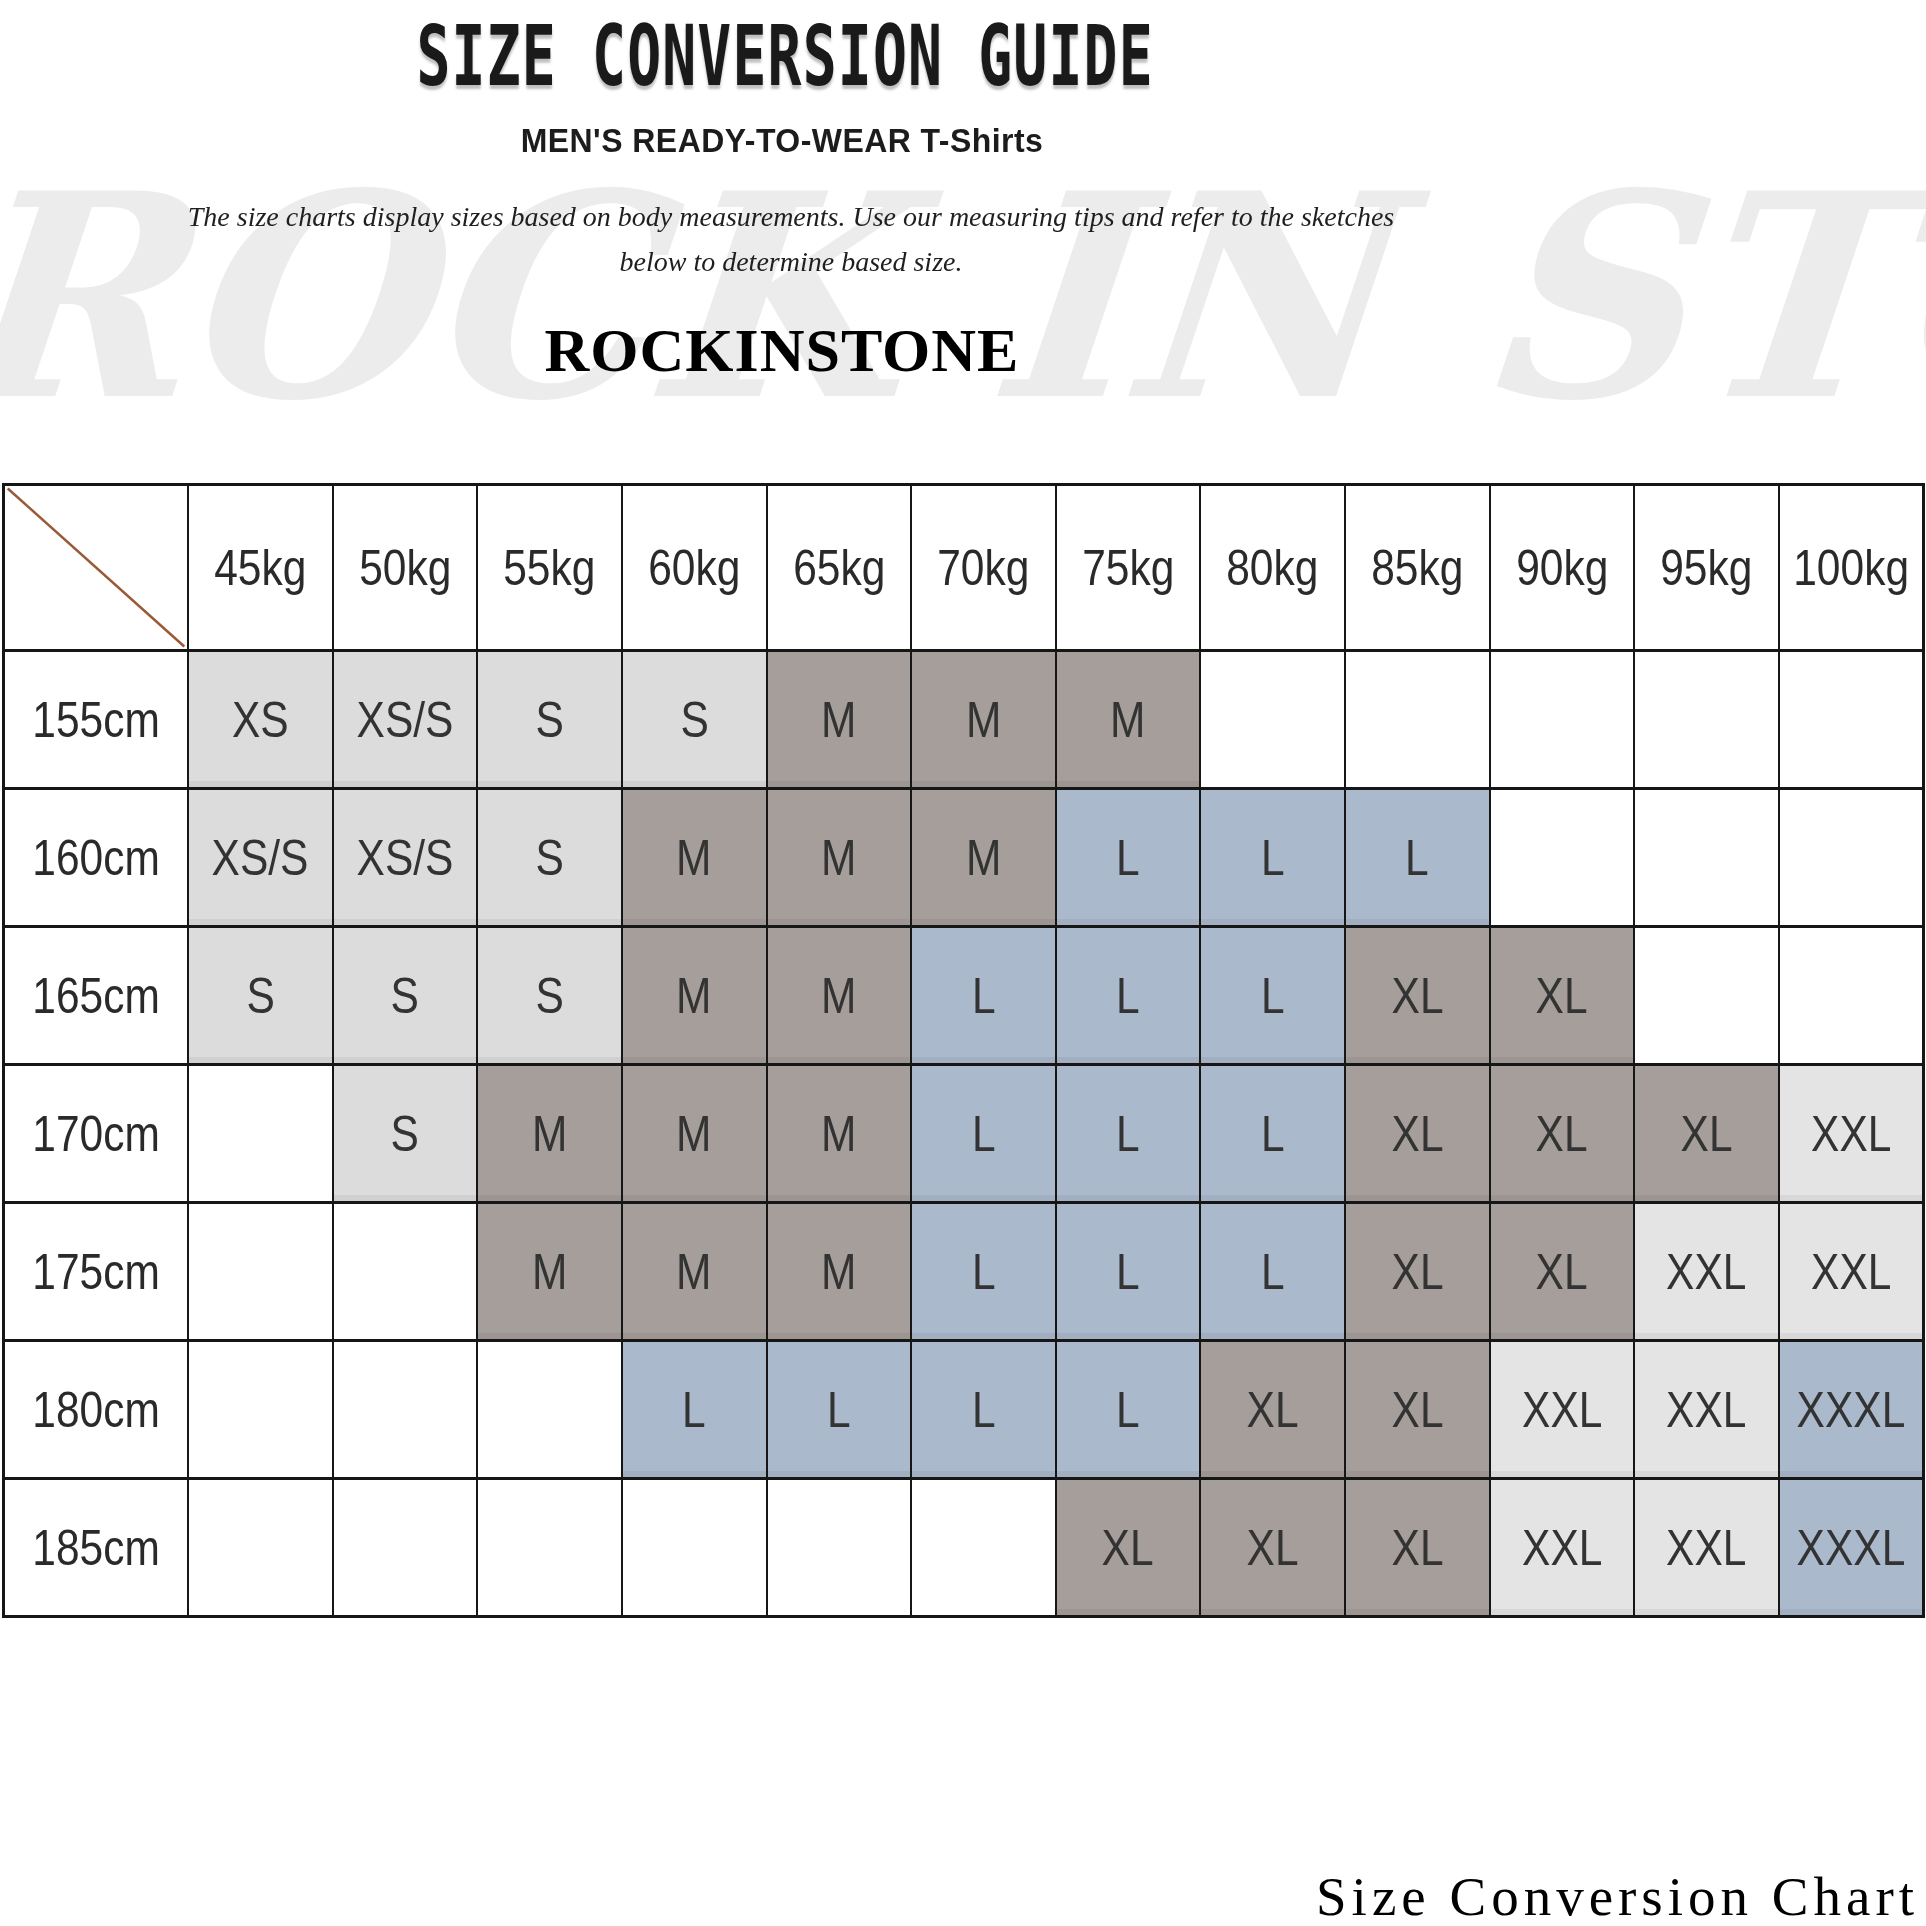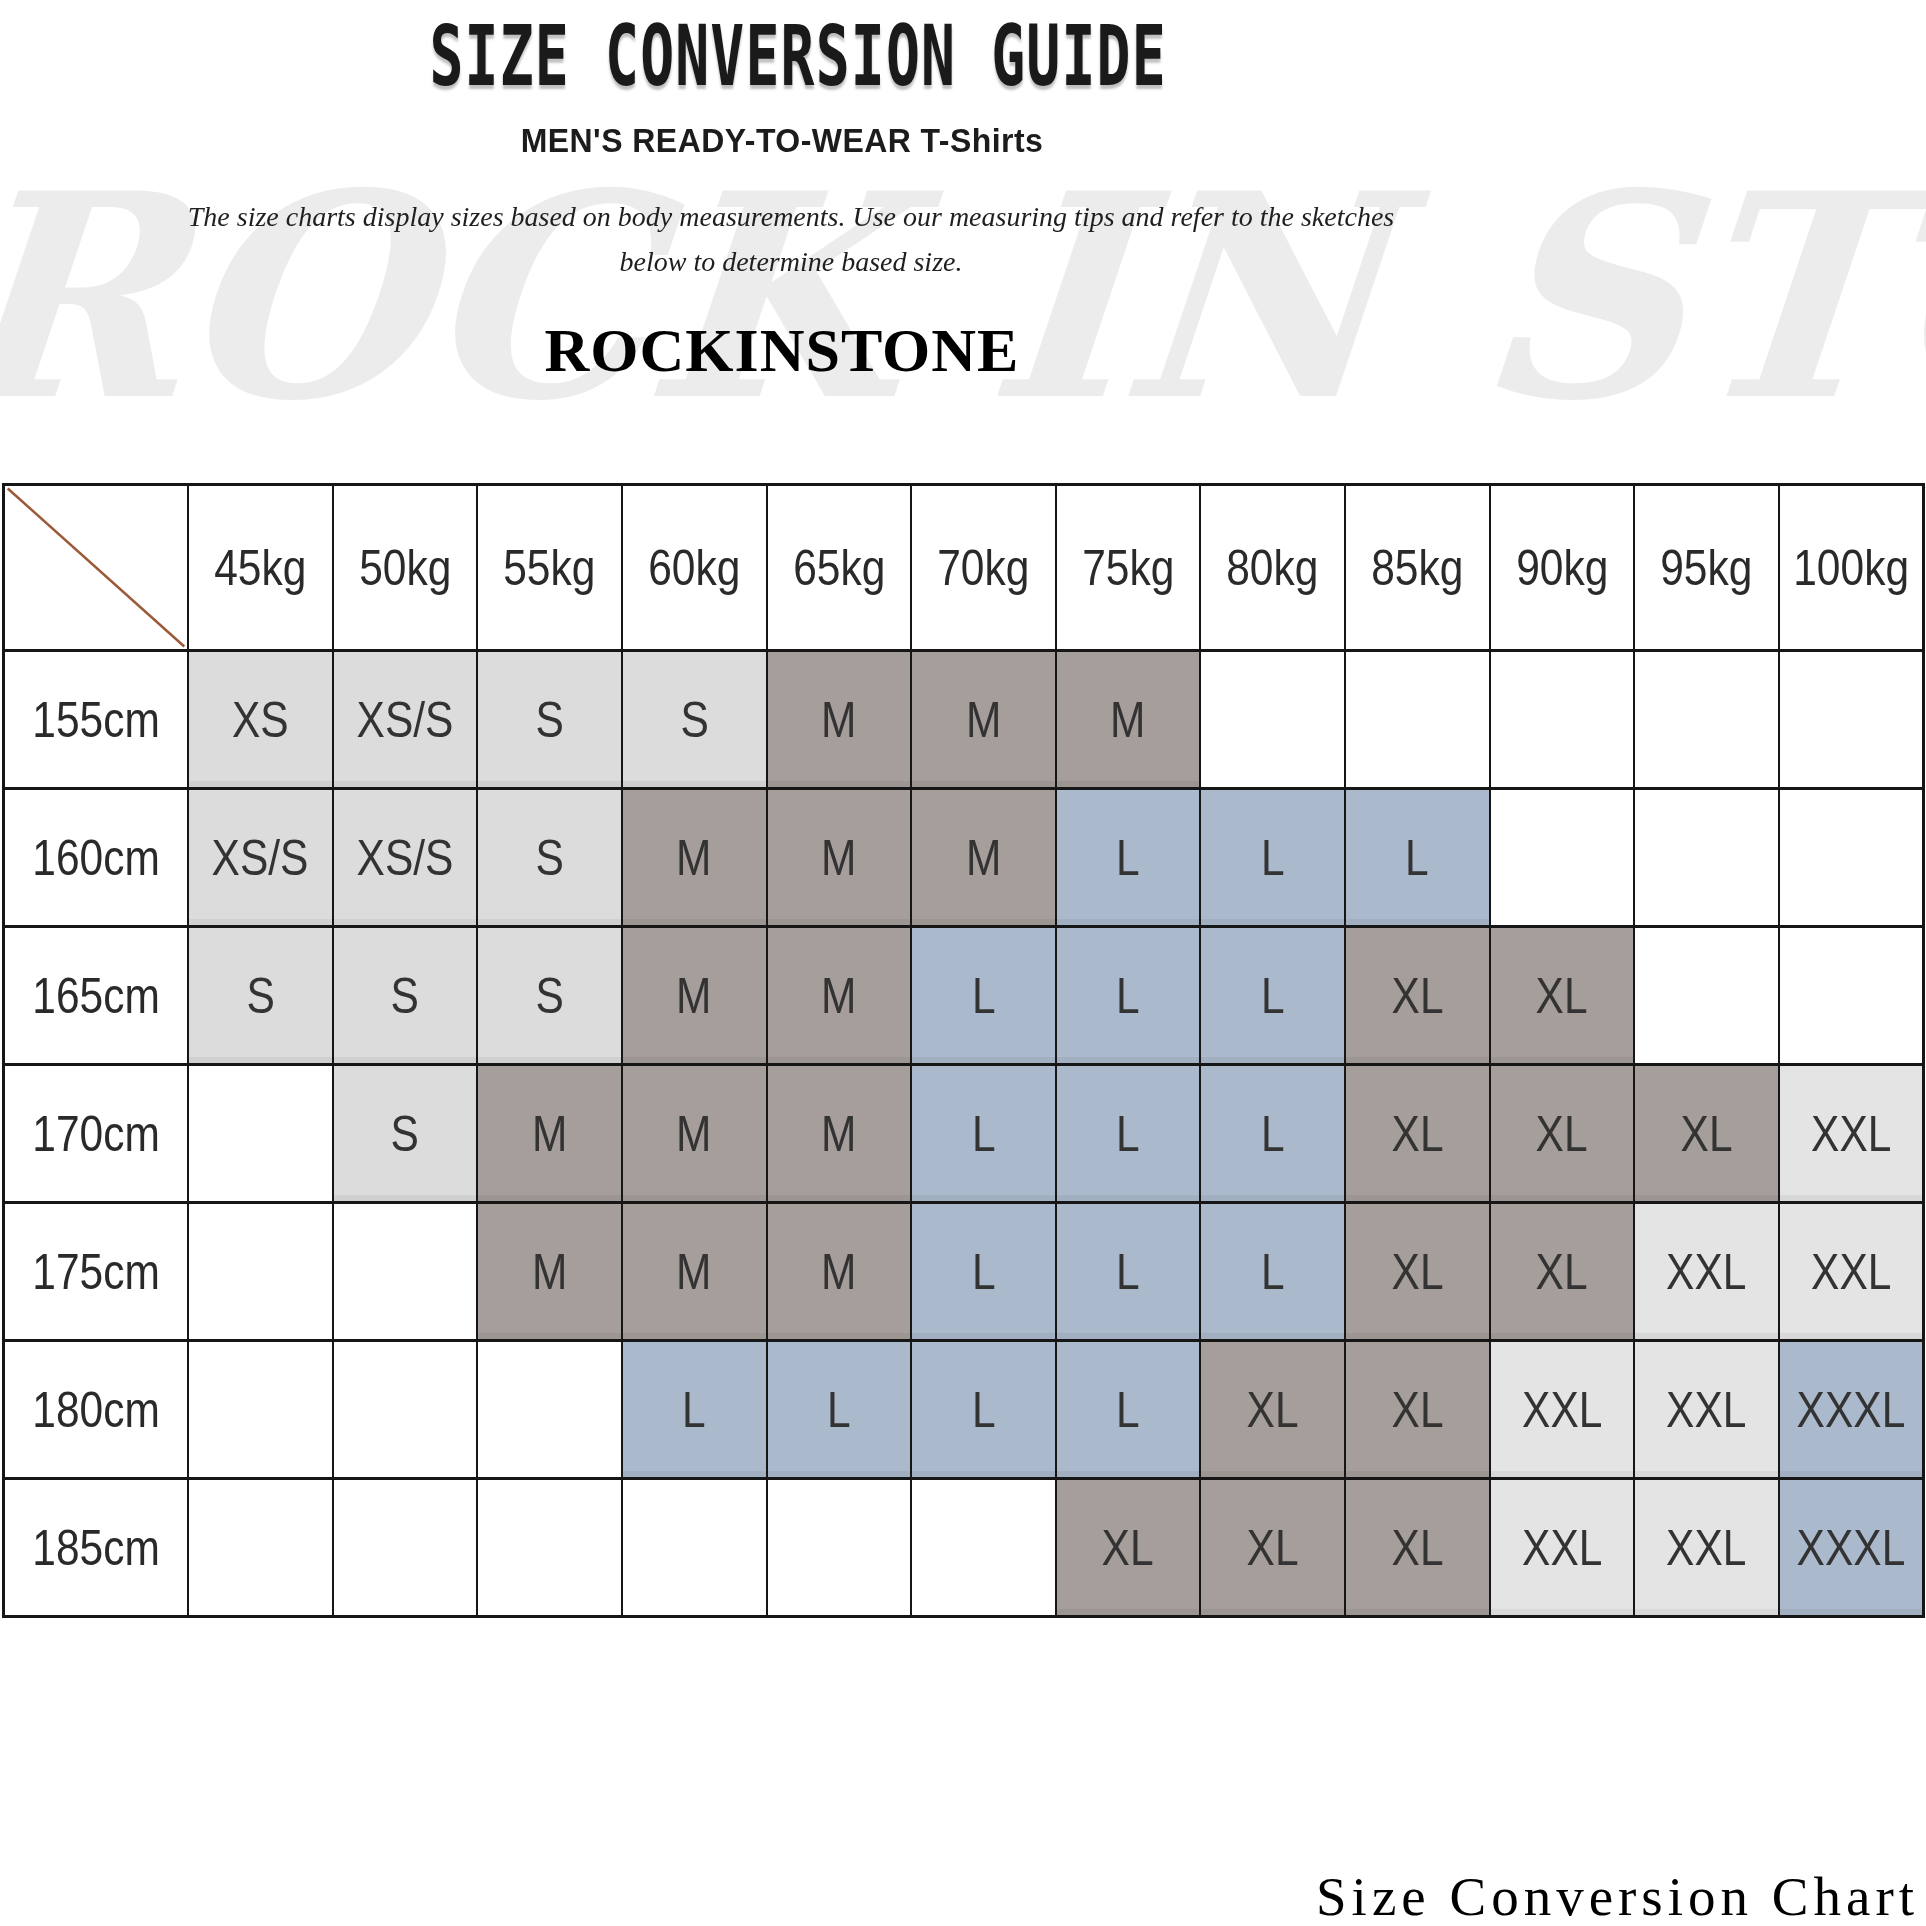--- a/index.html
+++ b/index.html
@@ -6,21 +6,21 @@
     --size-light:#dcdcdc; --size-taupe:#a59e9a; --size-blue:#aab9cc;
     --size-xxl:#e4e4e4; --diagonal-line:#9a5a38; --grid-border:#161616;
   }
   html,body{margin:0;padding:0;background:#fff;}
   .page{position:relative;width:1927px;height:1927px;background:#fff;overflow:hidden;
         font-family:"Liberation Sans",sans-serif;}
   .watermark{position:absolute;top:156px;left:-30px;width:1990px;z-index:0;
         font-family:"DejaVu Serif",serif;font-style:italic;font-weight:bold;
         font-size:282px;line-height:1;color:#000;opacity:0.07;
         transform:skewX(-8deg);white-space:nowrap;}
-  .title{position:absolute;top:8px;left:16px;width:1564px;margin:0;text-align:center;z-index:1;font-weight:normal;}
+  .title{position:absolute;top:8px;left:3px;width:1564px;margin:0;text-align:center;z-index:1;font-weight:normal;}
   .title-inner{display:inline-block;font-family:"DejaVu Sans Mono",monospace;font-weight:bold;
         font-size:83px;letter-spacing:0.02em;transform:scaleX(0.68);transform-origin:center top;
         color:#1a1a1a;text-shadow:0 4px 3px rgba(0,0,0,0.25);white-space:nowrap;}
   .subtitle{position:absolute;top:121px;left:0;width:1564px;margin:0;text-align:center;z-index:1;font-weight:normal;}
   .subtitle-inner{display:inline-block;font-weight:bold;font-size:34px;transform:scaleX(0.94);
         transform-origin:center;color:#1c1c1c;letter-spacing:0.5px;white-space:nowrap;}
   .desc{position:absolute;top:194px;left:0;width:1564px;margin:0;text-align:center;z-index:1;
         font-family:"Liberation Serif",serif;font-style:italic;font-size:28px;line-height:45px;color:#1f1f1f;padding-left:9px;}
   .desc-line{display:block;}
   .brand{position:absolute;top:315px;left:0;width:1564px;text-align:center;z-index:1;

